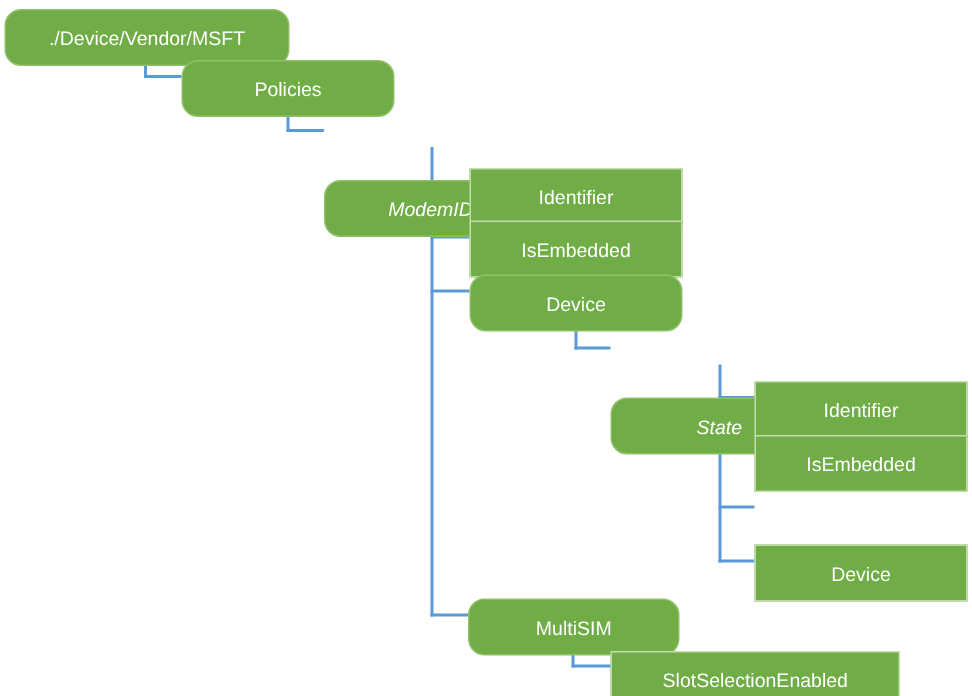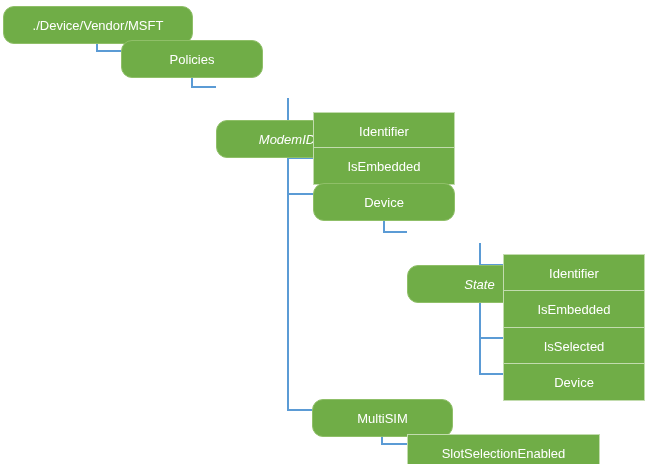--- a/index.html
+++ b/index.html
@@ -79,18 +79,17 @@
 
   <div class="node pill" style="left:3px;top:6px;width:190px">./Device/Vendor/MSFT</div>
   <div class="node pill" style="left:121px;top:40px;width:142px">Policies</div>
   <div class="node pill italic" style="left:216px;top:76px;width:142px">ModemID</div>
   <div class="node rect" style="left:313px;top:112px;width:142px">Identifier</div>
   <div class="node rect" style="left:313px;top:147px;width:142px">IsEmbedded</div>
   <div class="node pill" style="left:313px;top:183px;width:142px">Device</div>
   <div class="node pill italic" style="left:407px;top:221px;width:145px">State</div>
   <div class="node rect" style="left:503px;top:254px;width:142px">Identifier</div>
   <div class="node rect" style="left:503px;top:290px;width:142px">IsEmbedded</div>
-  <div class="node rect" style="left:503px;top:327px;width:142px">IsSelected</div>
   <div class="node rect" style="left:503px;top:363px;width:142px">Device</div>
   <div class="node pill" style="left:312px;top:399px;width:141px">MultiSIM</div>
   <div class="node rect" style="left:407px;top:434px;width:193px">SlotSelectionEnabled</div>
 
 </div>
 
 </body></html>

